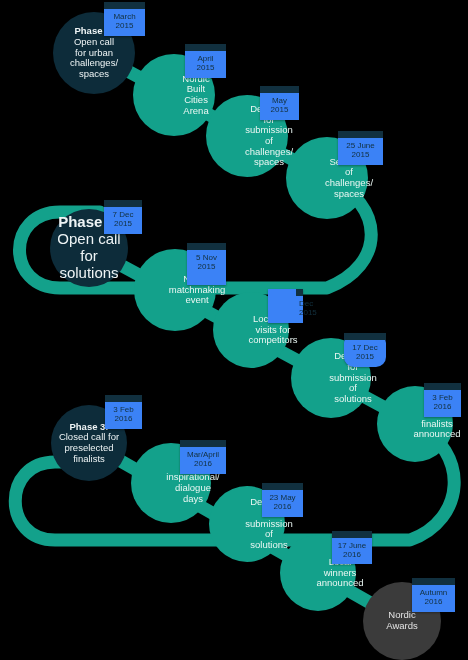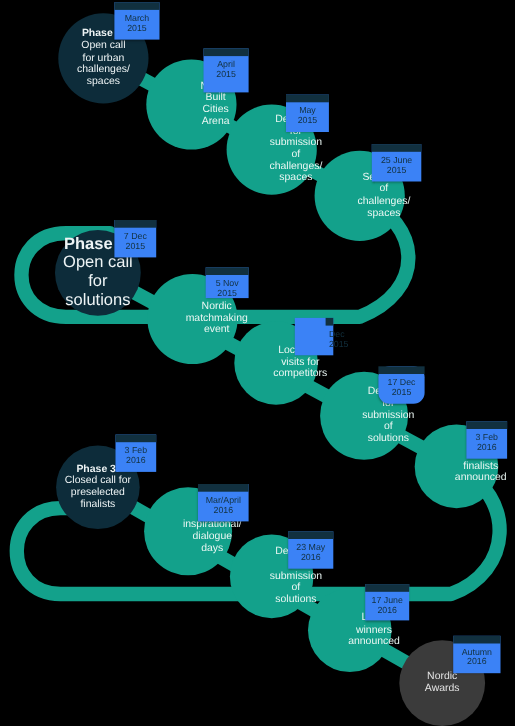--- a/index.html
+++ b/index.html
@@ -44,21 +44,21 @@
       </div>
       <div class="tag" style="left: 104px; top: 2px; width: 41px; height: 34px;">
         <div class="bar"></div>
         <div class="txt">March
 2015</div>
       </div>
       <div class="node teal" style="left: 133px; top: 54px; width: 82px; height: 82px;">
         <div class="label" style="font-size: 9.5px;">Nordic Built
 Cities Arena</div>
       </div>
-      <div class="tag" style="left: 185px; top: 44px; width: 41px; height: 40px;">
+      <div class="tag" style="left: 185px; top: 44px; width: 41px; height: 34px;">
         <div class="bar"></div>
         <div class="txt">April
 2015</div>
       </div>
       <div class="node teal" style="left: 206px; top: 95px; width: 82px; height: 82px;">
         <div class="label" style="font-size: 9.5px;">Deadline for
 submission of
 challenges/
 spaces</div>
       </div>
@@ -85,21 +85,21 @@
       <div class="tag" style="left: 104px; top: 200px; width: 38px; height: 34px;">
         <div class="bar"></div>
         <div class="txt">7 Dec
 2015</div>
       </div>
       <div class="node teal" style="left: 134px; top: 249px; width: 82px; height: 82px;">
         <div class="label" style="font-size: 9.5px;">Nordic
 matchmaking
 event</div>
       </div>
-      <div class="tag" style="left: 187px; top: 243px; width: 39px; height: 28px;">
+      <div class="tag" style="left: 187px; top: 243px; width: 39px; height: 42px;">
         <div class="bar"></div>
         <div class="txt">5 Nov
 2015</div>
       </div>
       <div class="node teal" style="left: 213px; top: 292px; width: 76px; height: 76px;">
         <div class="label" style="font-size: 9.5px;">Local site
 visits for
 competitors</div>
       </div>
       <div class="tag" style="left: 268px; top: 289px; width: 35px; height: 34px; padding-left: 28px;">

